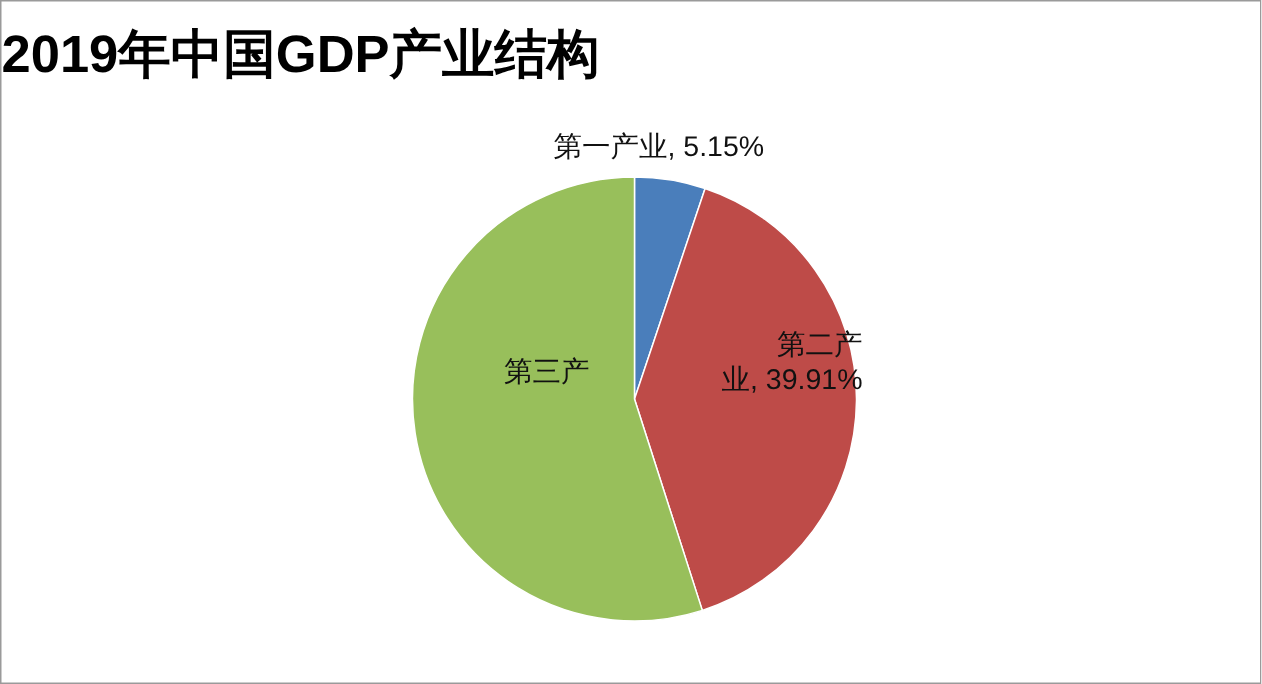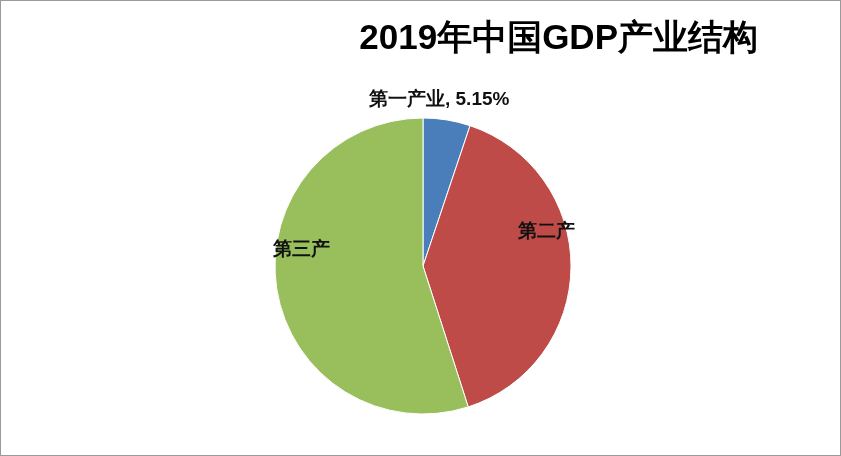--- a/index.html
+++ b/index.html
@@ -17,63 +17,62 @@
     background: #ffffff;
     border: 1px solid #9a9a9a;
     box-sizing: border-box;
     overflow: hidden;
   }
   #chart-title {
     position: absolute;
     left: 0;
     top: 14px;
     width: 757px;
-    text-align: right;
+    text-align: left;
     font-size: 35px;
     font-weight: bold;
     color: #000000;
     letter-spacing: 0px;
     line-height: 44px;
     white-space: nowrap;
   }
   #pie-area {
     position: absolute;
     left: 0;
     top: 0;
     width: 841px;
     height: 456px;
   }
   .slice-label {
     position: absolute;
     color: #111111;
     font-size: 19px;
     line-height: 23px;
     white-space: nowrap;
-    font-weight: bold;
   }
   .slice-label.two-line {
     white-space: normal;
     text-align: center;
   }
   #label-primary {
     left: 368px;
     top: 86px;
     text-align: center;
   }
   #label-secondary {
     left: 452px;
     top: 218px;
     width: 122px;
     text-align: right;
   }
   #label-tertiary {
     left: 272px;
     top: 236px;
     width: 120px;
-    text-align: left;
+    text-align: right;
   }
 </style>
 </head>
 <body>
 
 <div id="chart-frame">
 
   <div id="chart-title">2019年中国GDP产业结构</div>
 
   <svg id="pie-area" viewBox="0 0 841 456">
@@ -81,19 +80,20 @@
         <path d="M 422 265 L 422 117 A 148 148 0 0 1 469.0590618071968 124.68091825476327 Z" fill="#4A7EBB" stroke="#ffffff" stroke-width="1"></path>
         <path d="M 422 265 L 469.0590618071968 124.68091825476327 A 148 148 0 0 1 467.2035524376135 405.9277788337698 Z" fill="#BE4B48" stroke="#ffffff" stroke-width="1"></path>
         <path d="M 422 265 L 467.2035524376135 405.9277788337698 A 148 148 0 1 1 422 117 Z" fill="#98BF5B" stroke="#ffffff" stroke-width="1"></path>
       </g>
   </svg>
 
   <div class="slice-label" id="label-primary">第一产业, 5.15%</div>
 
   <div class="slice-label two-line" id="label-secondary">
     <span>第二产</span><br>
+    <span>业, 39.91%</span>
   </div>
 
   <div class="slice-label two-line" id="label-tertiary">
     <span>第三产</span><br>
   </div>
 
 </div>
 
 </body></html>

